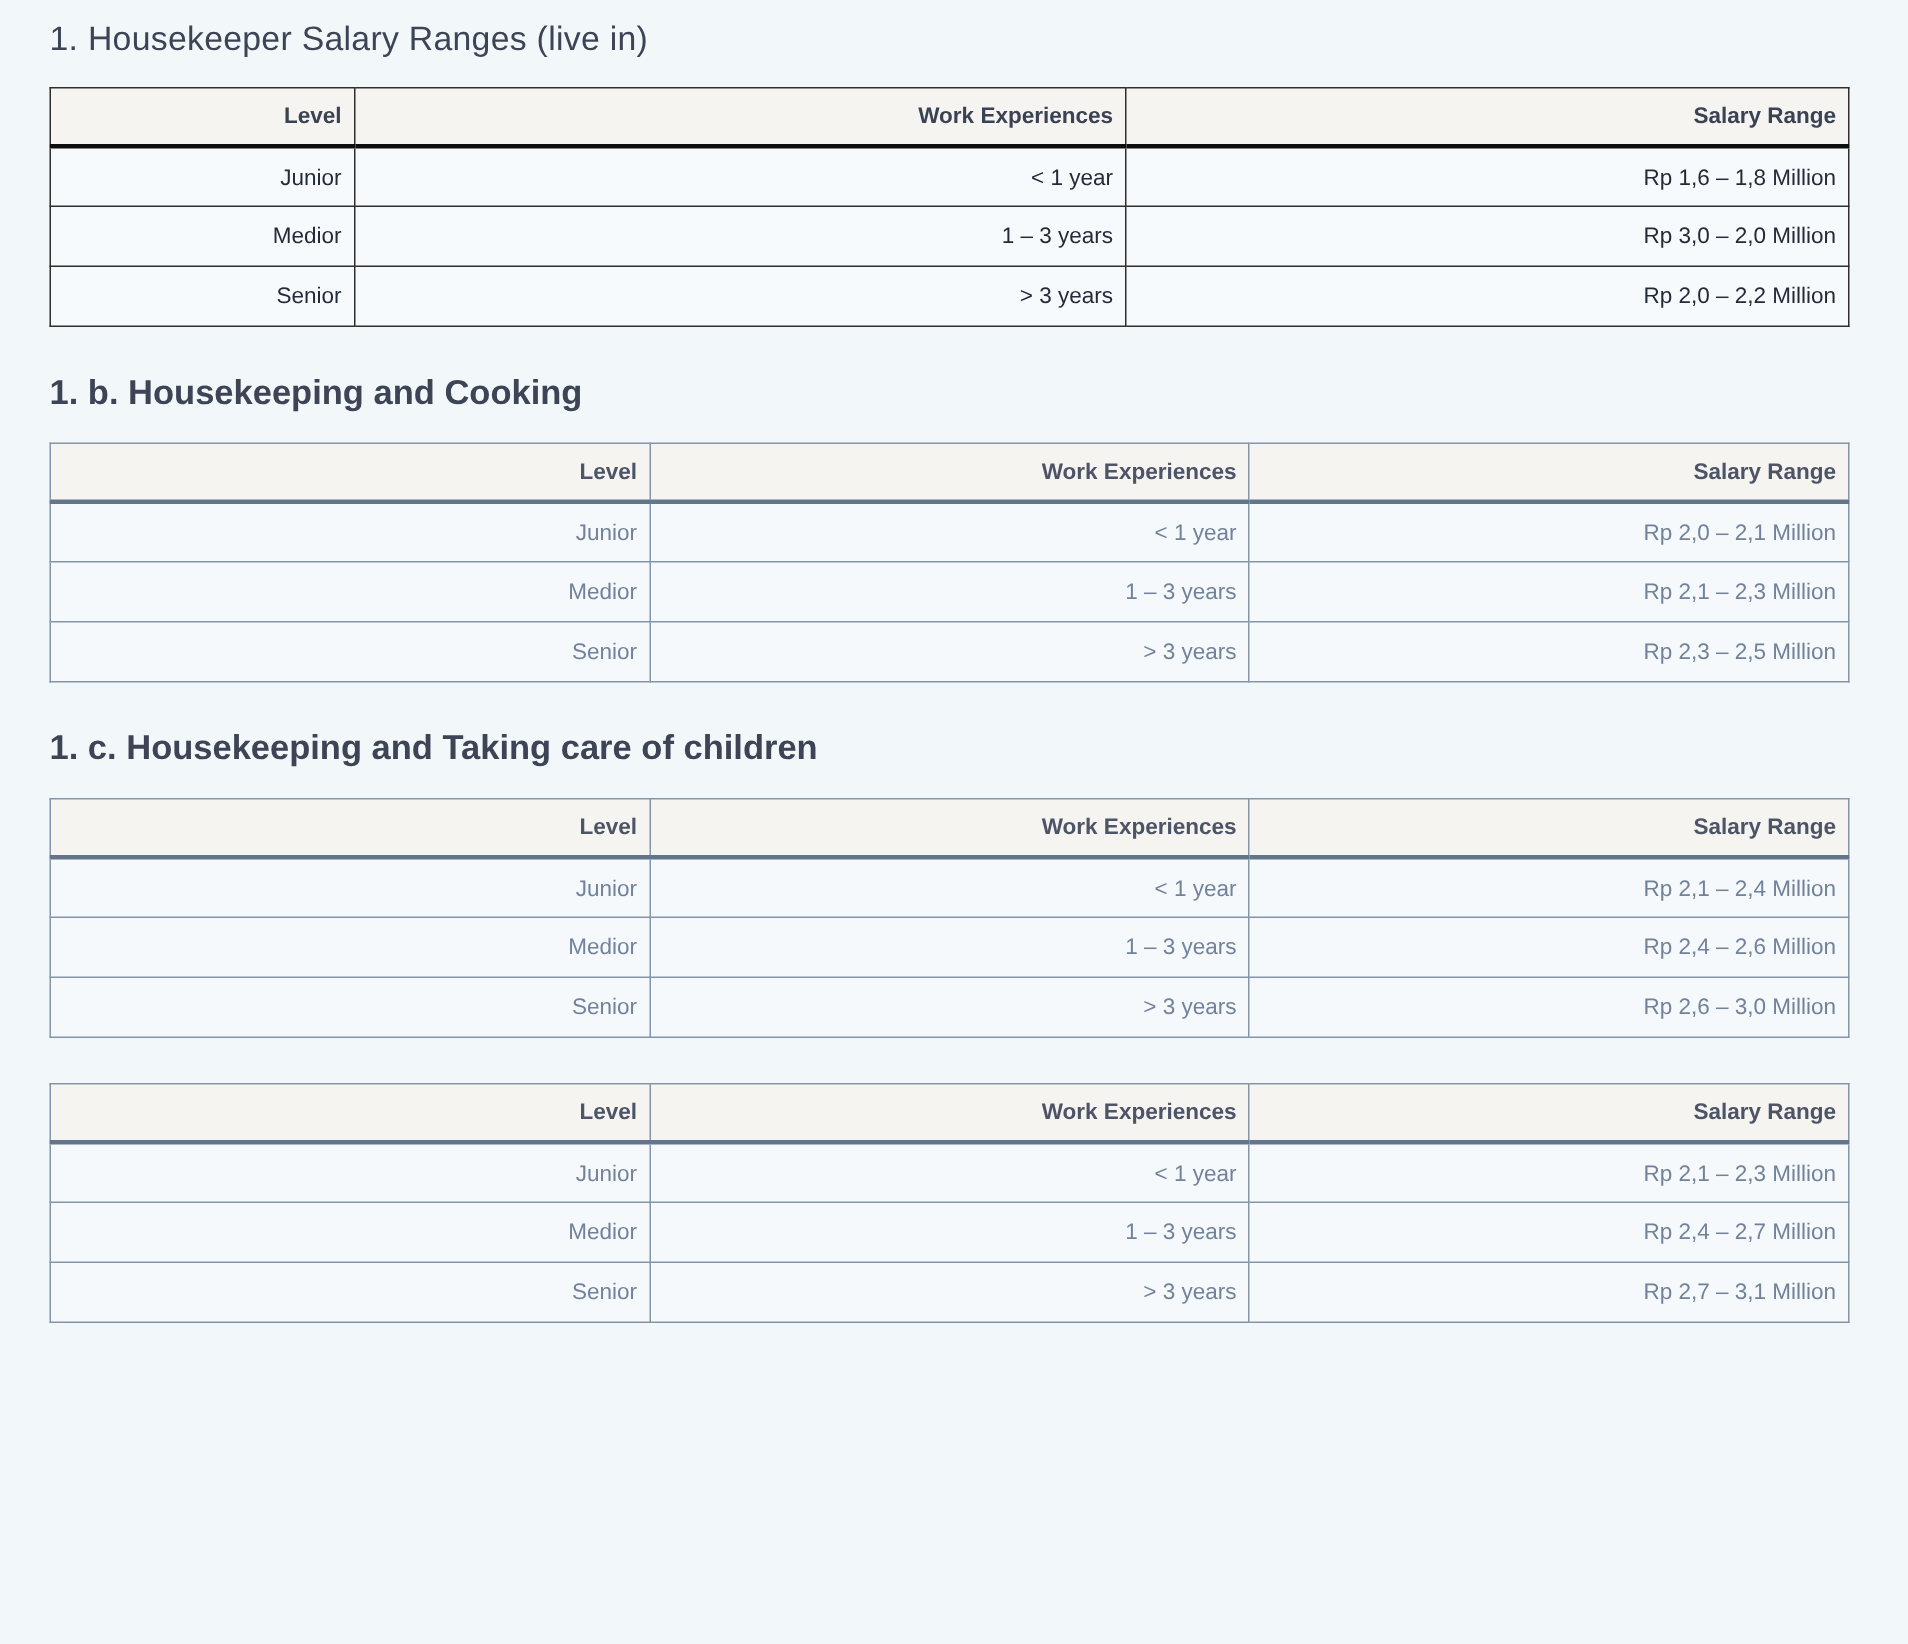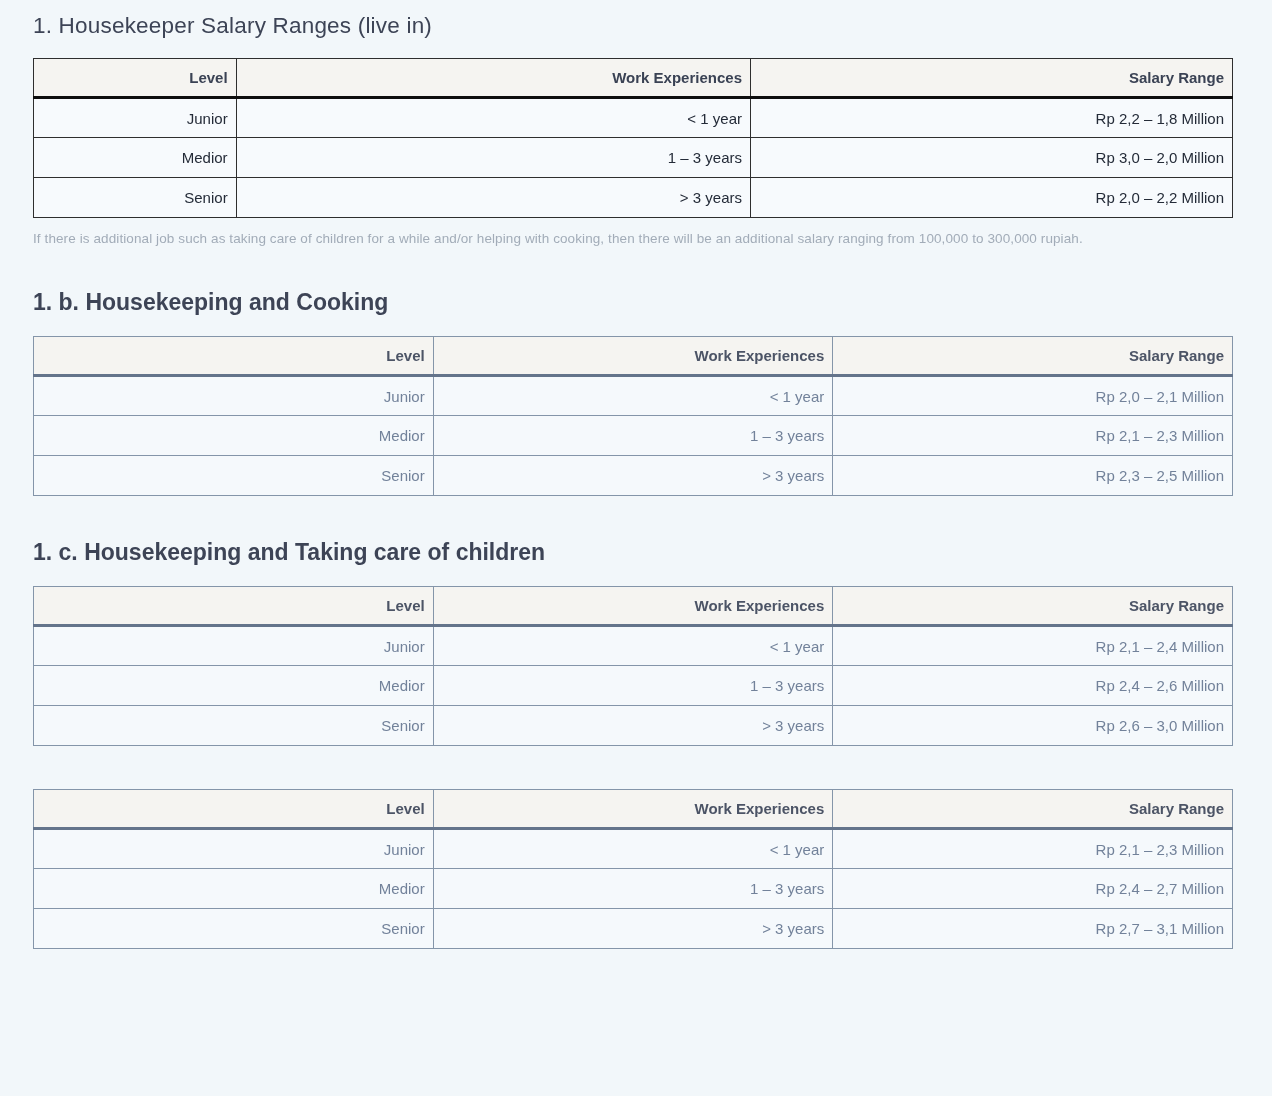--- a/index.html
+++ b/index.html
@@ -17,21 +17,21 @@
     letter-spacing: 0.2px;
     margin-bottom: 19px;
   }
   .section-heading {
     font-size: 23px;
     font-weight: 700;
     color: #3d4456;
     margin: 0 0 20px 0;
   }
   .section { margin-bottom: 0; }
-  .section + .section { margin-top: 43px; }
+  .section + .section { margin-top: 30px; }
   table {
     width: 100%;
     border-collapse: collapse;
     table-layout: fixed;
     text-align: right;
     font-size: 15px;
   }
   th, td { height: 40px; vertical-align: middle; padding: 2px 8px; }
 
   
@@ -83,35 +83,34 @@
       <tr>
         <th>Level</th>
         <th>Work Experiences</th>
         <th>Salary Range</th>
       </tr>
     </thead>
     <tbody>
       <tr>
         <td>Junior</td>
         <td>&lt; 1 year</td>
-        <td>Rp 2,2 – 1,8 Million</td>
+        <td>Rp 1,6 – 1,8 Million</td>
       </tr>
       <tr>
         <td>Medior</td>
         <td>1 – 3 years</td>
         <td>Rp 3,0 – 2,0 Million</td>
       </tr>
       <tr>
         <td>Senior</td>
         <td>&gt; 3 years</td>
         <td>Rp 2,0 – 2,2 Million</td>
       </tr>
     </tbody>
   </table>
-  <p class="note">If there is additional job such as taking care of children for a while and/or helping with cooking, then there will be an additional salary ranging from 100,000 to 300,000 rupiah.</p>
 </div>
 
 <div class="section">
   <h2 class="section-heading">1. b. Housekeeping and Cooking</h2>
   <table class="t-light">
     <colgroup>
         <col class="col-third">
         <col class="col-third">
         <col class="col-third">
       </colgroup>

